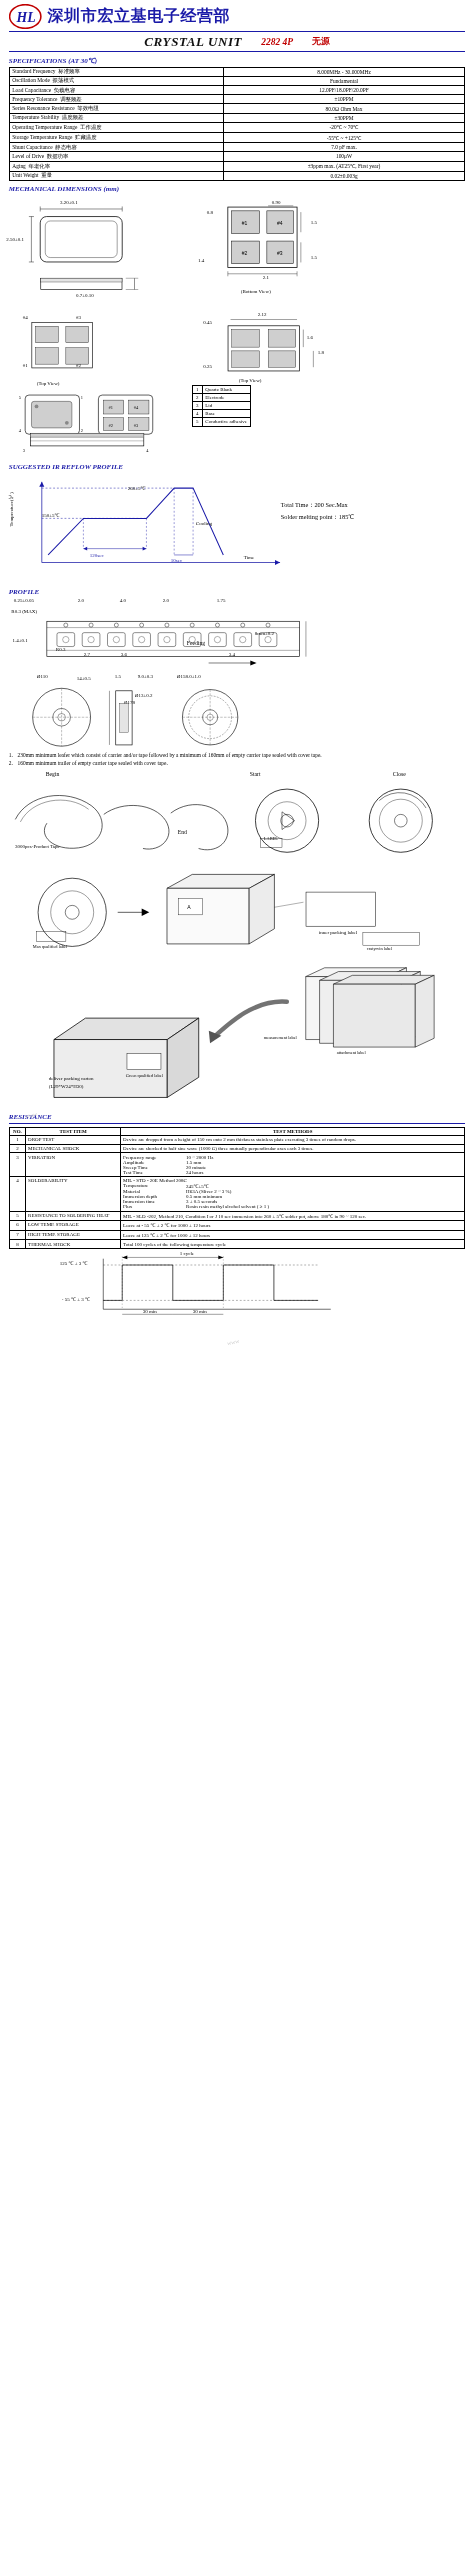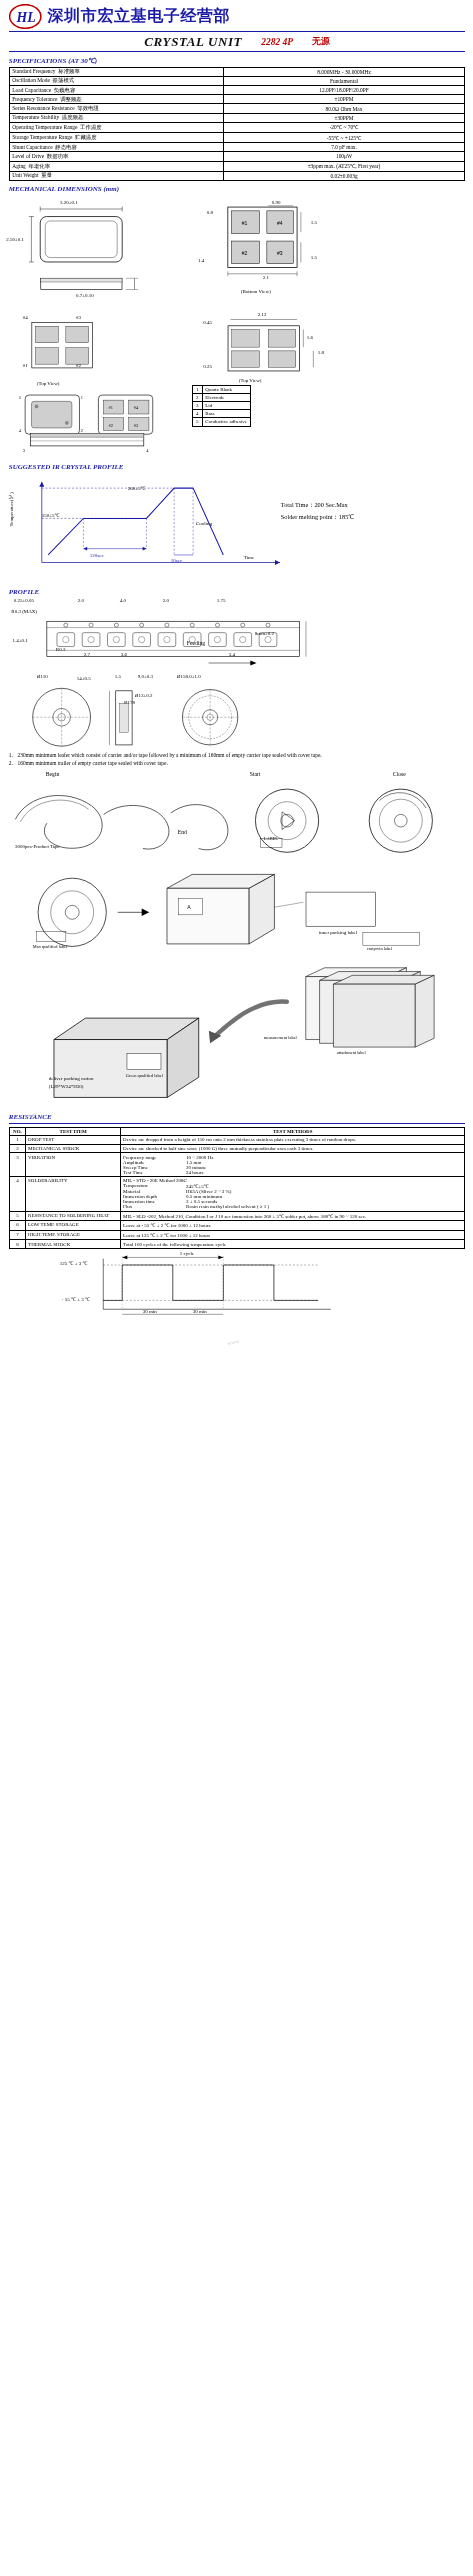--- a/index.html
+++ b/index.html
@@ -370,21 +370,21 @@
             <tr>
               <td class="n">5</td>
               <td>Conductive adhesive</td>
             </tr>
           </tbody>
         </table>
     </div>
 
   </div>
 
-  <div class="sec-head">SUGGESTED IR CRYSTAL PROFILE</div>
+  <div class="sec-head">SUGGESTED IR REFLOW PROFILE</div>
 
   <div class="reflow">
     <svg width="278" height="104" style="position:absolute;left:6.3px;top:0;" viewBox="0 0 440 165">
 
       <line x1="42" y1="14" x2="42" y2="142" stroke="#1a1aa8" stroke-width="1.2"></line>
       <line x1="42" y1="142" x2="420" y2="142" stroke="#1a1aa8" stroke-width="1.2"></line>
       <polygon points="420,142 412,138 412,146" fill="#1a1aa8"></polygon>
       <polygon points="42,14 38,22 46,22" fill="#1a1aa8"></polygon>
 
       <polyline points="52,130 108,72 208,72 252,24 282,24 330,130" fill="none" stroke="#1a1aa8" stroke-width="1.6"></polyline>

